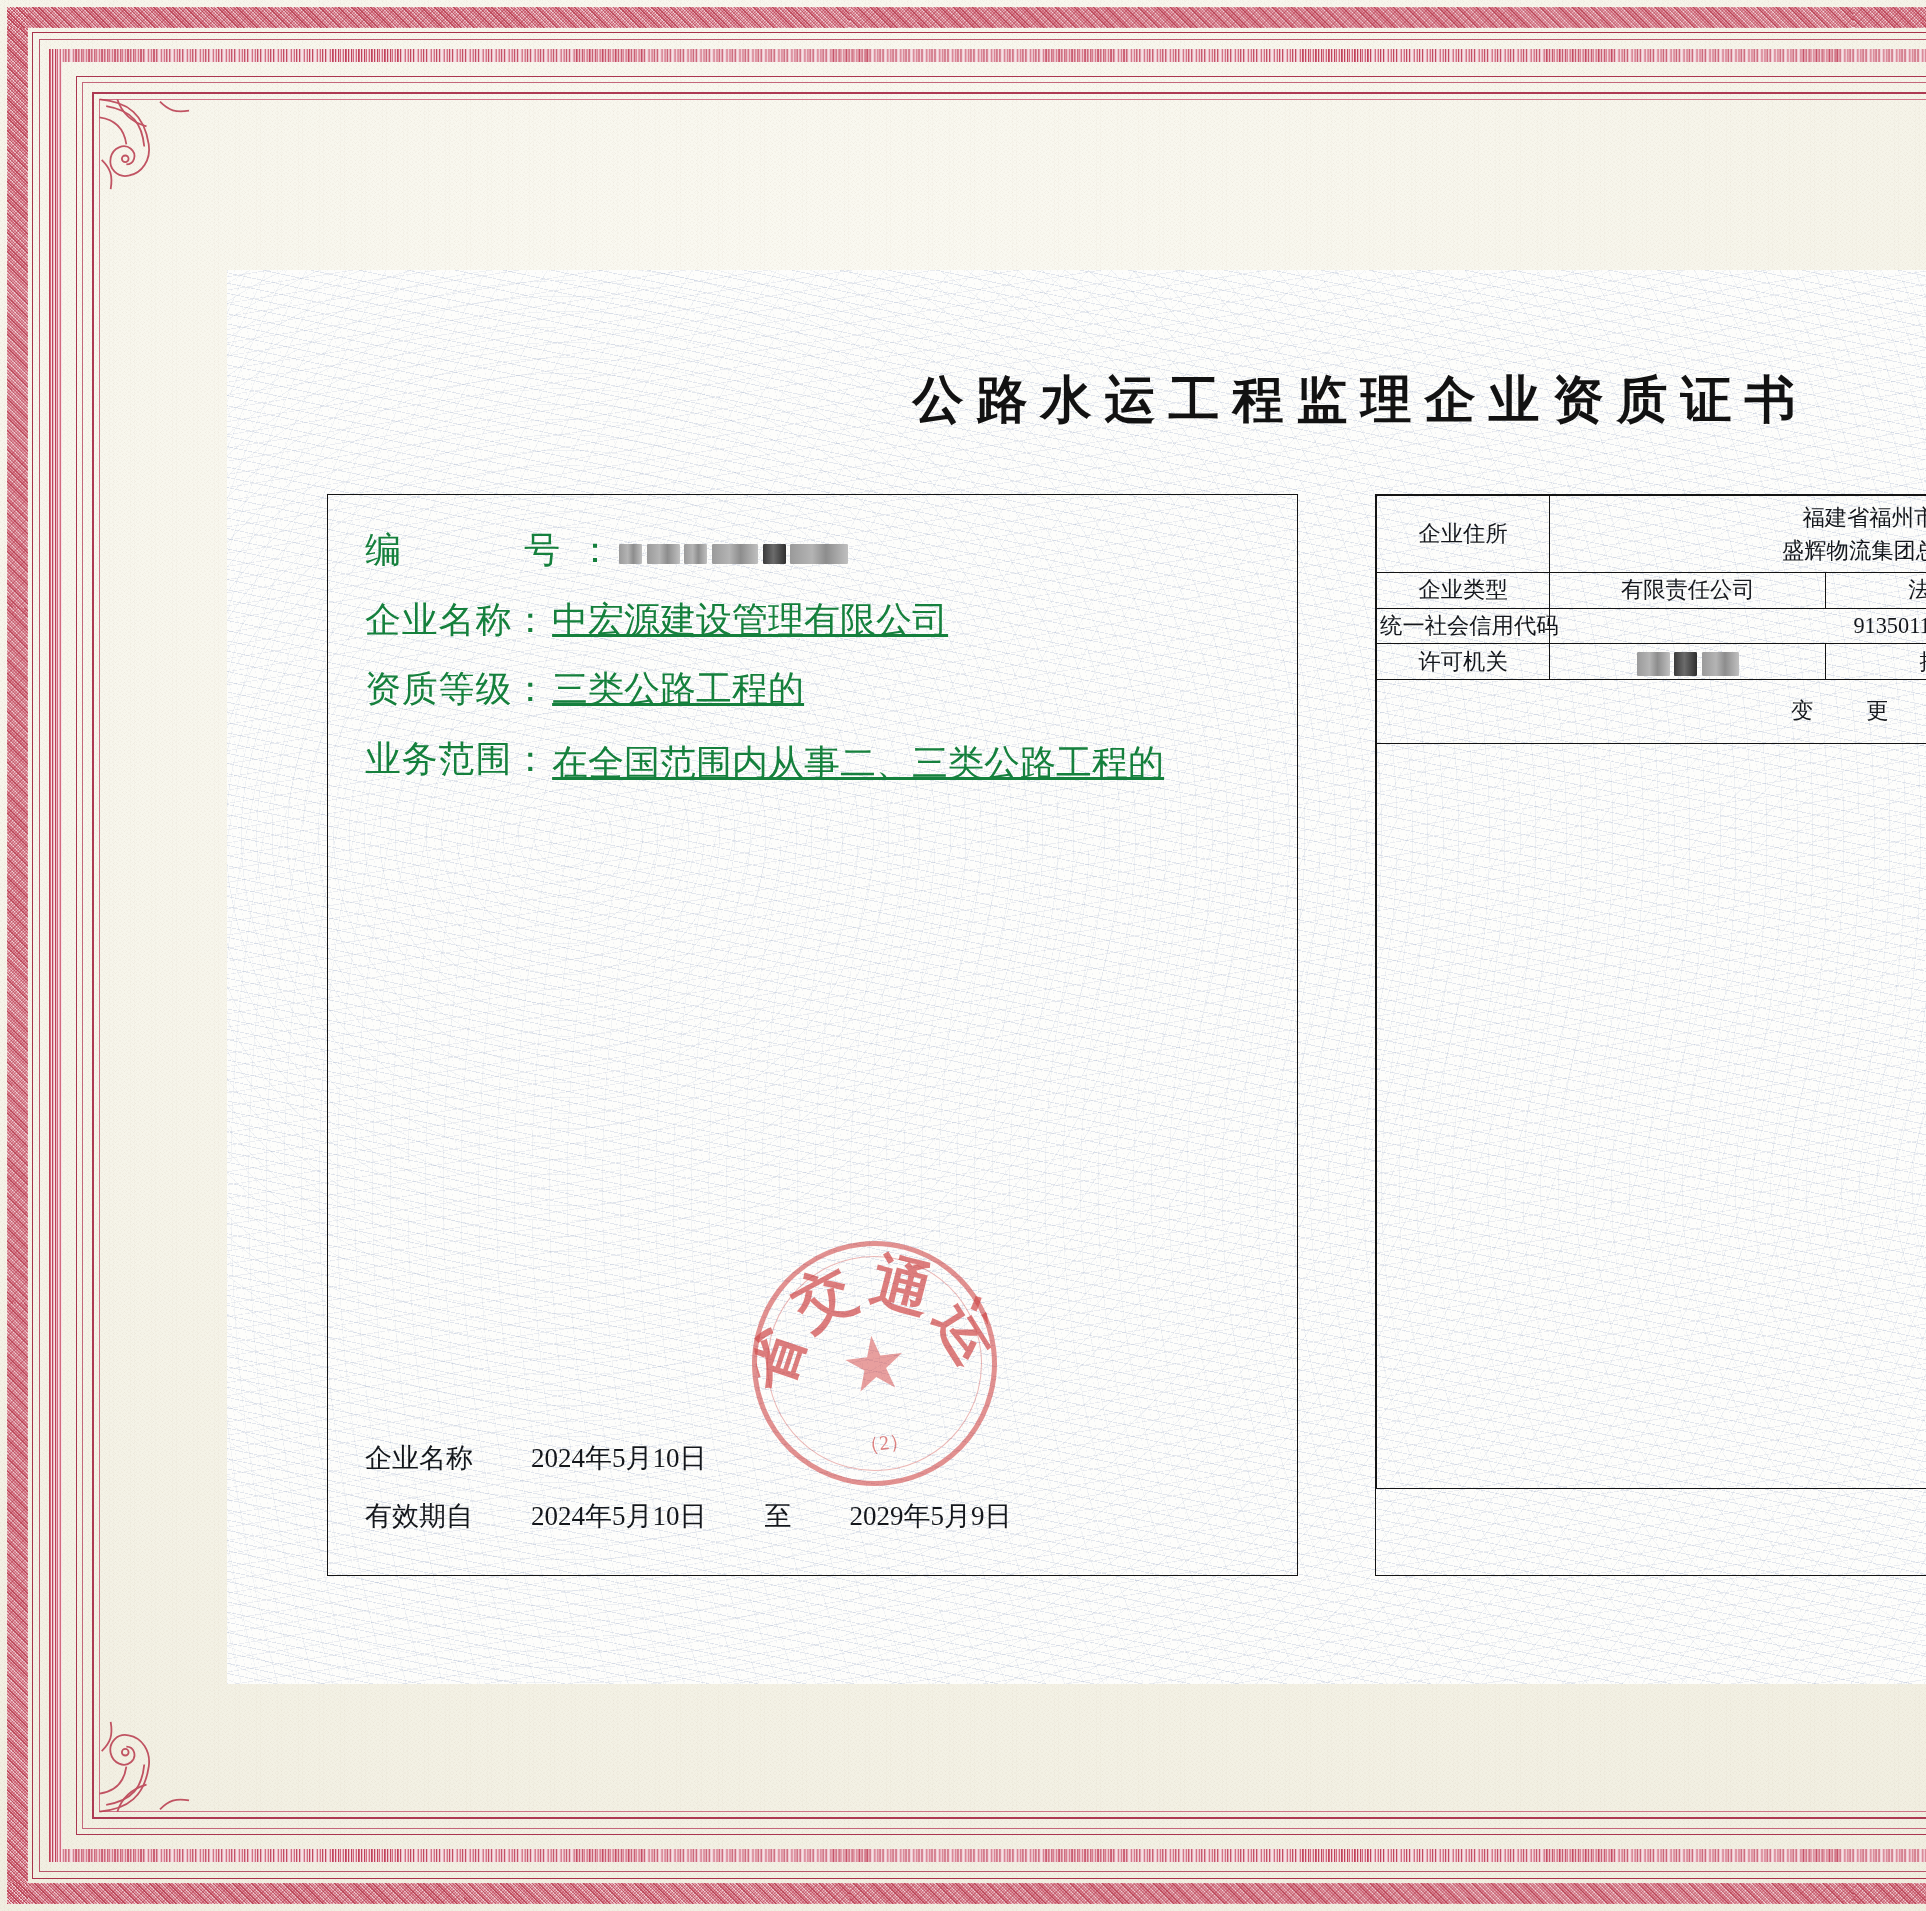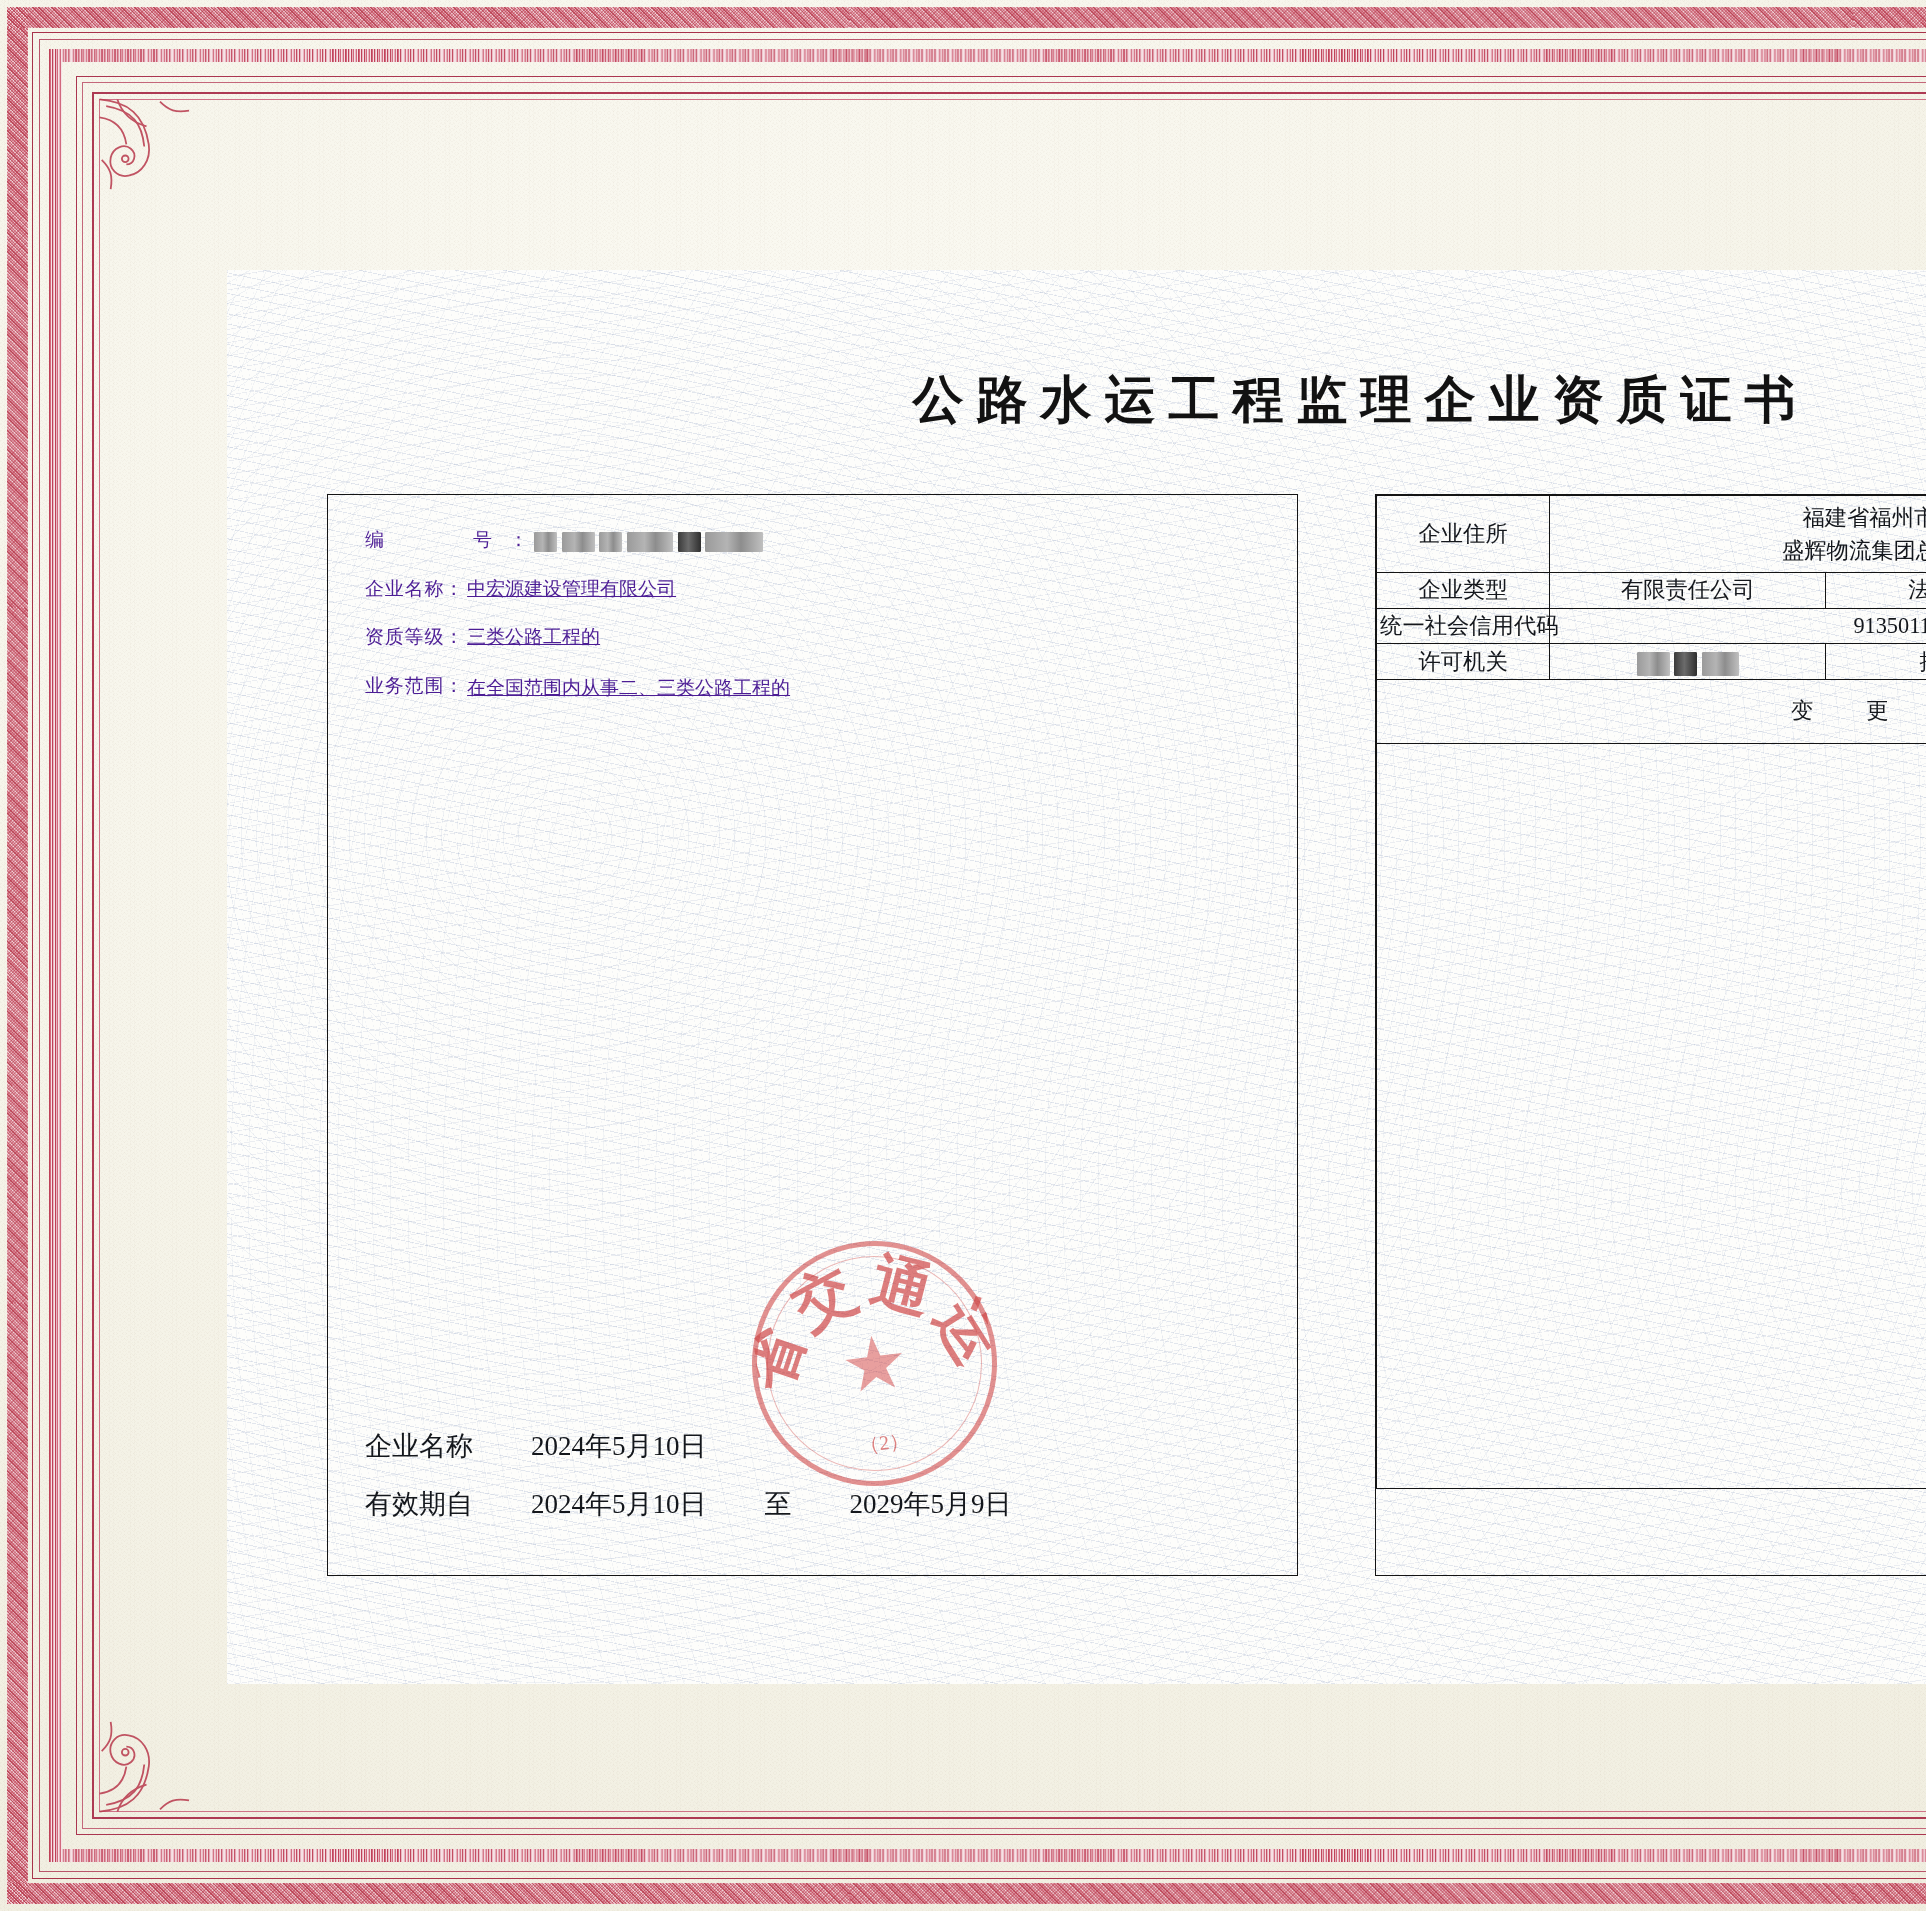--- a/index.html
+++ b/index.html
@@ -172,22 +172,22 @@
   .left-fields {
     position: absolute;
     top: 33px;
     left: 37px;
     right: 27px;
   }
   .field-row {
     display: flex;
     align-items: flex-start;
     margin-bottom: 25px;
-    font-size: 19px;
-    color: #4c1d95;
+    font-size: 36px;
+    color: #15803d;
     line-height: 1.24;
     white-space: nowrap;
   }
   .field-label {
     flex: 0 0 auto;
     letter-spacing: 0.8px;
   }
   .field-label.spaced {
     letter-spacing: 17px;
   }
@@ -236,21 +236,21 @@
     width: 886px;
     font-size: 27px;
     color: #14171c;
   }
   .issue-row {
     display: flex;
     align-items: center;
     margin-bottom: 22.3px;
     white-space: nowrap;
   }
-  .issue-row:last-child { margin-bottom: 16px; }
+  .issue-row:last-child { margin-bottom: 4px; }
   .issue-label { flex: 0 0 auto; }
   .issue-val { margin-left: 10px; }
   .issue-val.gap { margin-left: 58px; }
 
   
   .seal {
     position: absolute;
     left: 424px;
     bottom: 89px;
     width: 235px;

